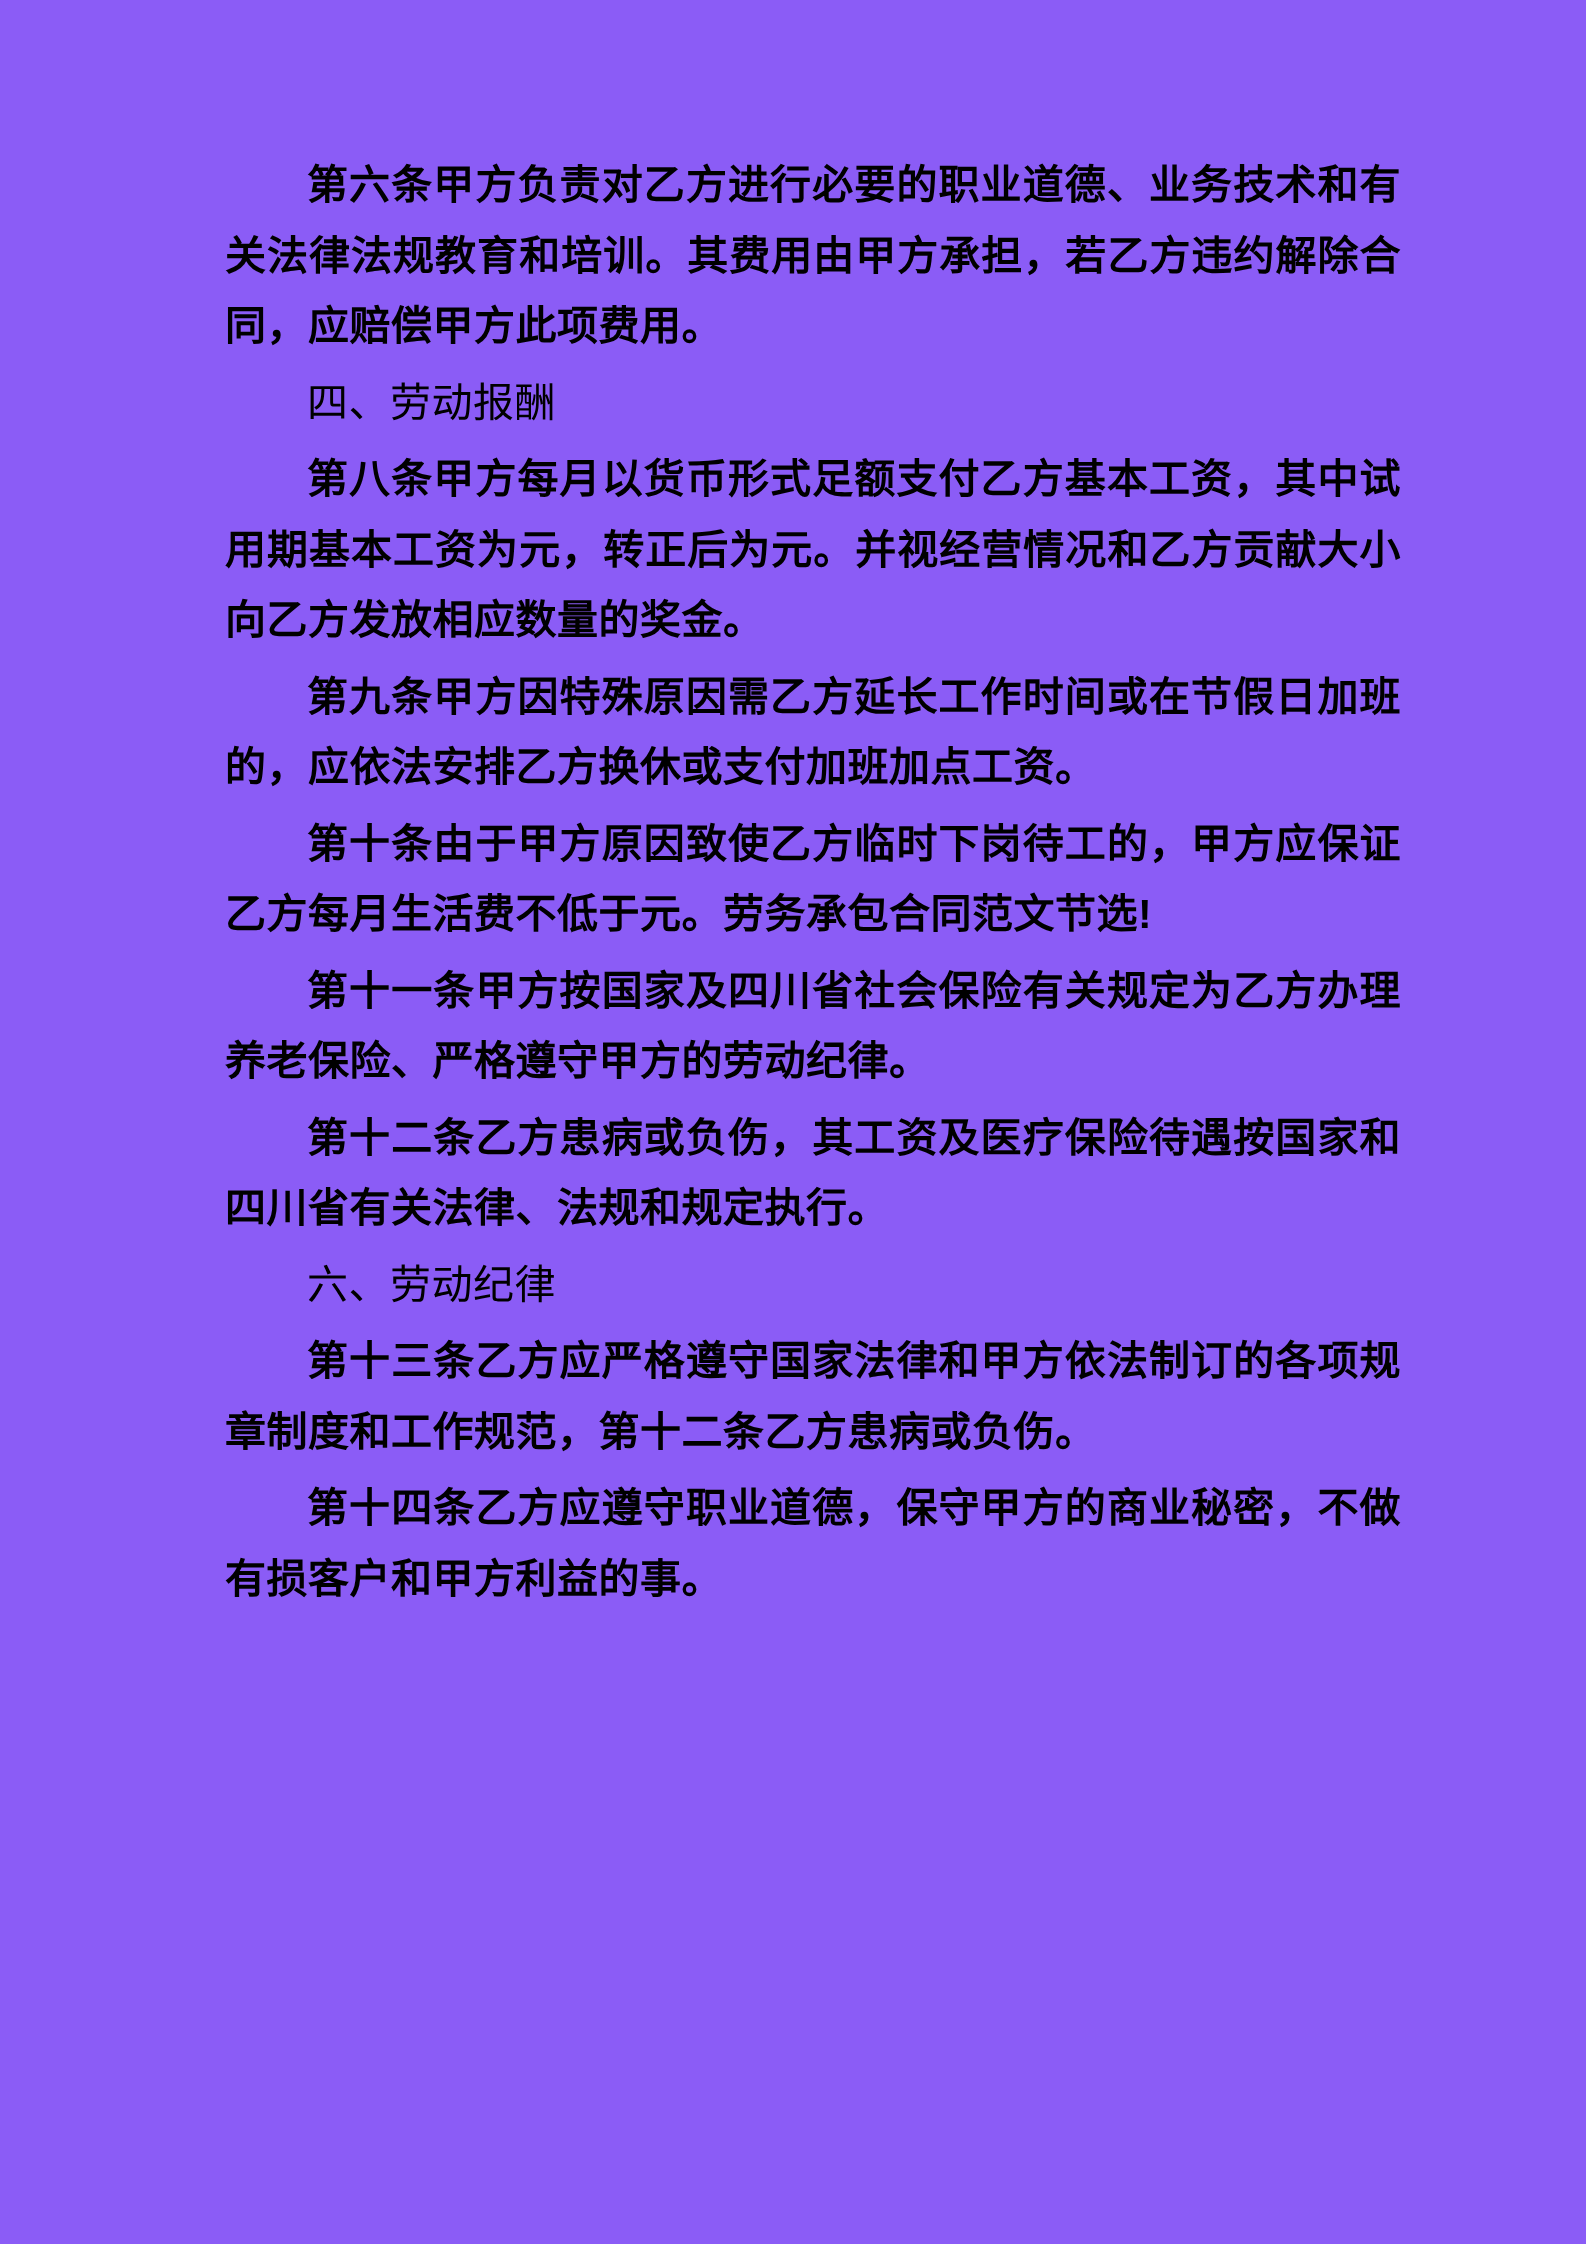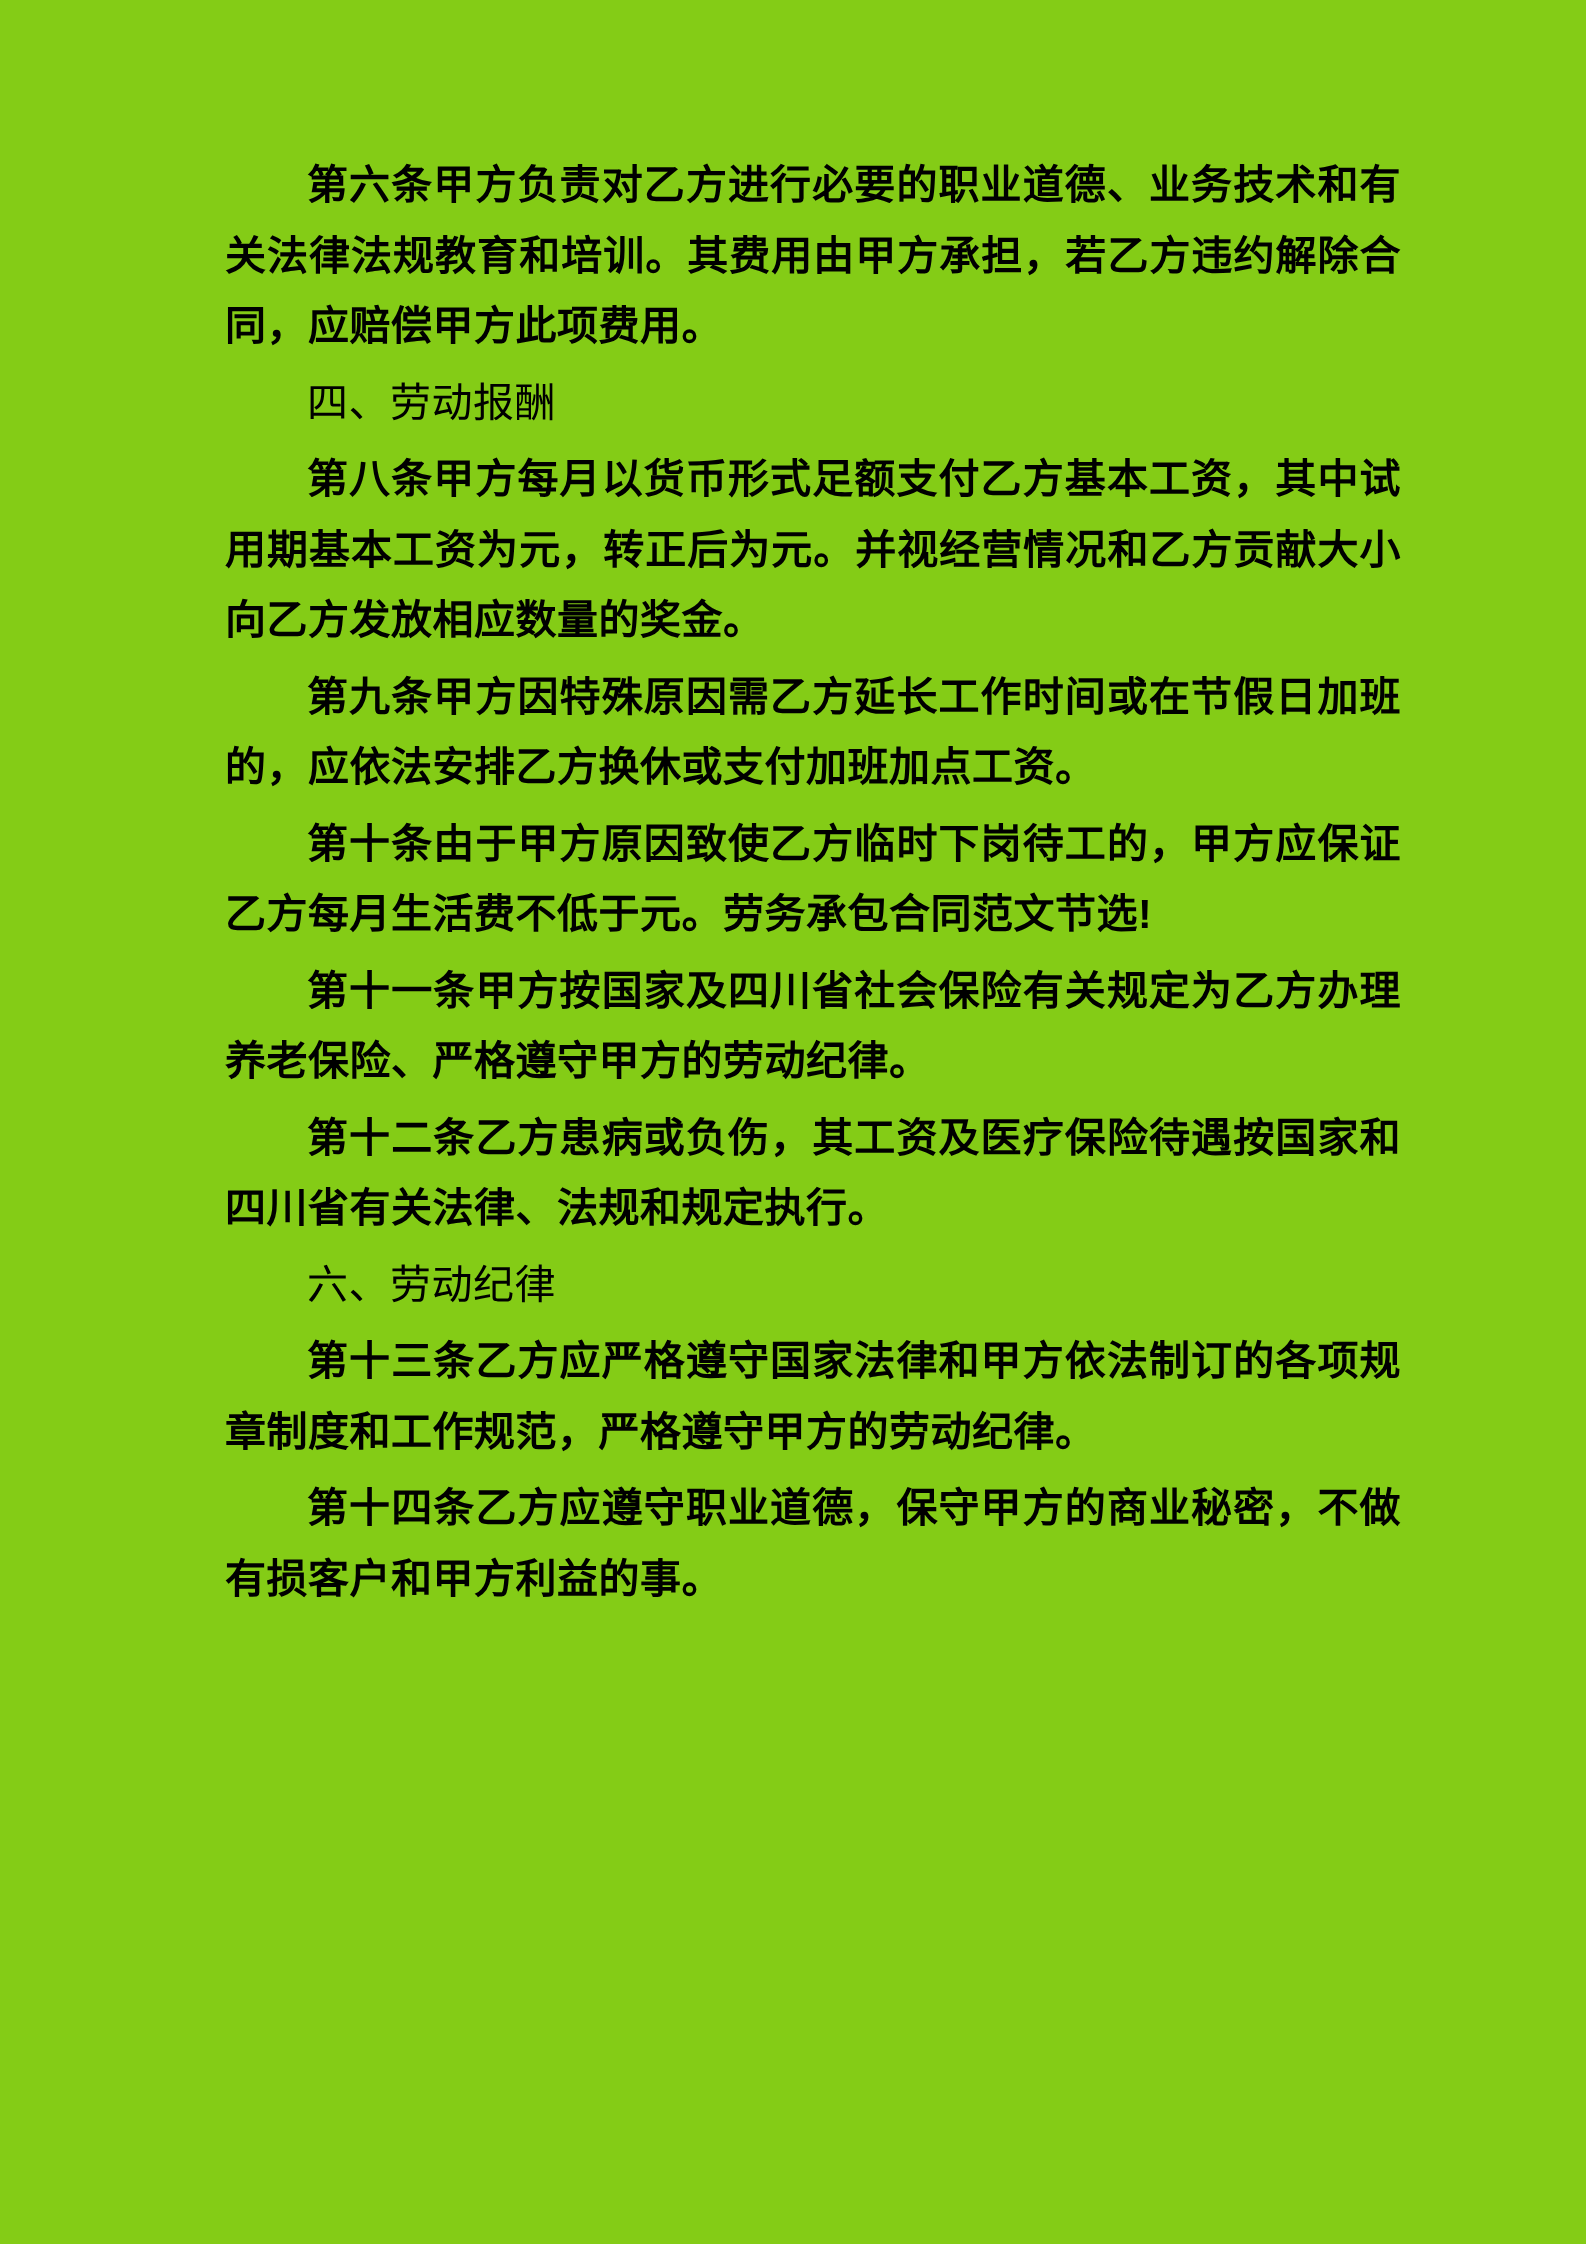--- a/index.html
+++ b/index.html
@@ -13,21 +13,21 @@
     height: 2244px;
     font-family: "Liberation Sans", "DejaVu Sans", sans-serif;
     color: #000000;
     overflow: hidden;
   }
   .page {
     box-sizing: border-box;
     width: 1586px;
     height: 2244px;
     padding: 150px 185px 120px 225px;
-    background: #84cc16;
+    background: #8b5cf6;
   }
   .doc-body {
     font-size: 41px;
     line-height: 1.72;
     font-weight: 700;
     letter-spacing: 0.5px;
     text-align: justify;
     text-justify: inter-ideograph;
   }
   p.para {
@@ -48,17 +48,17 @@
   <div class="doc-body">
 
     <p class="para">第六条甲方负责对乙方进行必要的职业道德、业务技术和有关法律法规教育和培训。其费用由甲方承担，若乙方违约解除合同，应赔偿甲方此项费用。</p>
     <p class="heading">四、劳动报酬</p>
     <p class="para">第八条甲方每月以货币形式足额支付乙方基本工资，其中试用期基本工资为元，转正后为元。并视经营情况和乙方贡献大小向乙方发放相应数量的奖金。</p>
     <p class="para">第九条甲方因特殊原因需乙方延长工作时间或在节假日加班的，应依法安排乙方换休或支付加班加点工资。</p>
     <p class="para">第十条由于甲方原因致使乙方临时下岗待工的，甲方应保证乙方每月生活费不低于元。劳务承包合同范文节选!</p>
     <p class="para">第十一条甲方按国家及四川省社会保险有关规定为乙方办理养老保险、严格遵守甲方的劳动纪律。</p>
     <p class="para">第十二条乙方患病或负伤，其工资及医疗保险待遇按国家和四川省有关法律、法规和规定执行。</p>
     <p class="heading">六、劳动纪律</p>
-    <p class="para">第十三条乙方应严格遵守国家法律和甲方依法制订的各项规章制度和工作规范，严格遵守甲方的劳动纪律。</p>
+    <p class="para">第十三条乙方应严格遵守国家法律和甲方依法制订的各项规章制度和工作规范，第十二条乙方患病或负伤。</p>
     <p class="para">第十四条乙方应遵守职业道德，保守甲方的商业秘密，不做有损客户和甲方利益的事。</p>
 
   </div>
 </div>
 
 </body></html>

